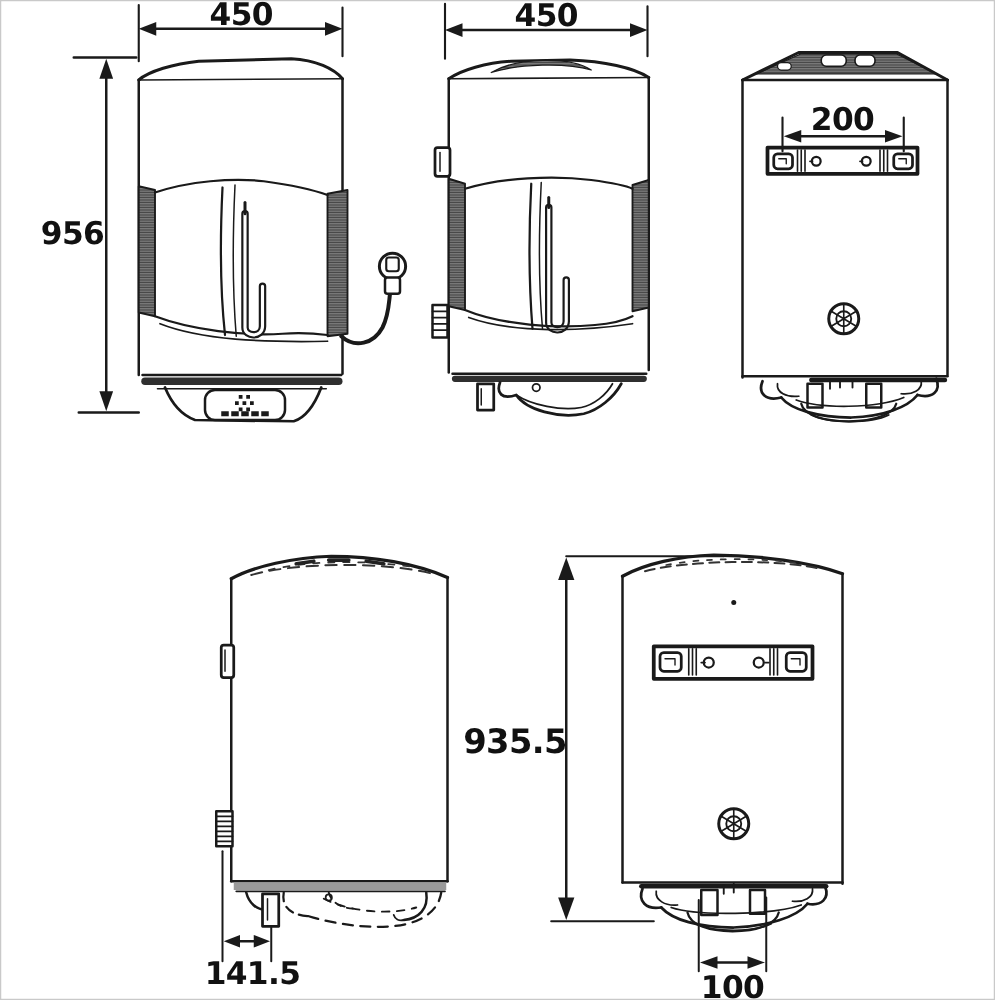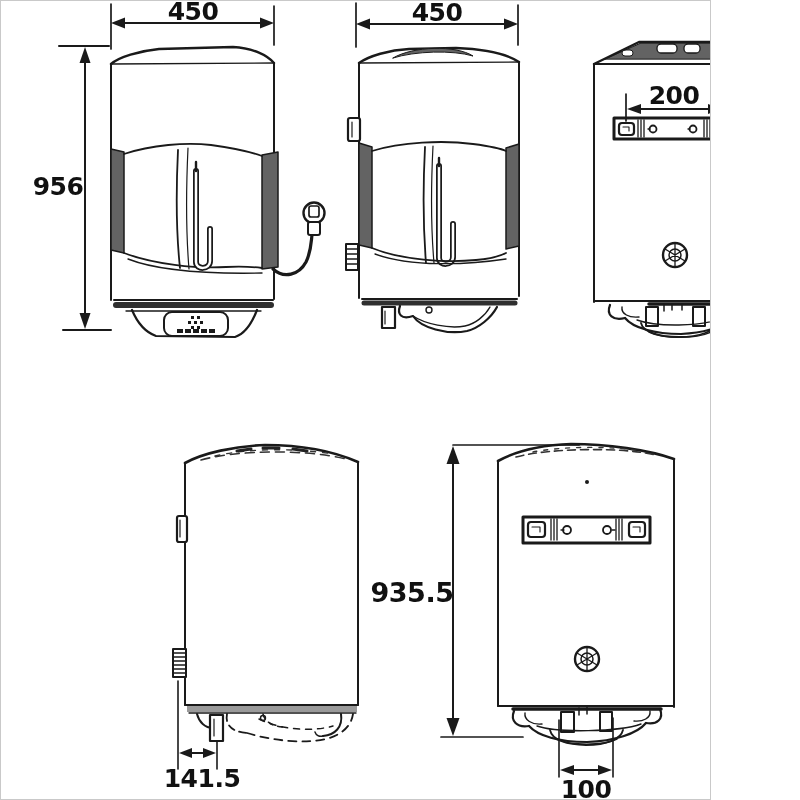--- a/index.html
+++ b/index.html
@@ -1,17 +1,17 @@
 <!DOCTYPE html>
 <html><head>
 <meta charset="utf-8">
 <style>
   html,body{margin:0;padding:0;background:#ffffff;}
   .canvas{
-    width:711px;height:800px;box-sizing:border-box;
+    width:796px;height:800px;box-sizing:border-box;
     border:1px solid #c9c9c9;background:#ffffff;position:relative;overflow:hidden;
   }
   svg{display:block;}
   text.dim{
     font-family:"DejaVu Sans", sans-serif;
     font-weight:700;font-size:25px;fill:#111111;
     letter-spacing:-0.5px;text-anchor:middle;
   }
   text.dim.big{font-size:27px;}
 </style>

